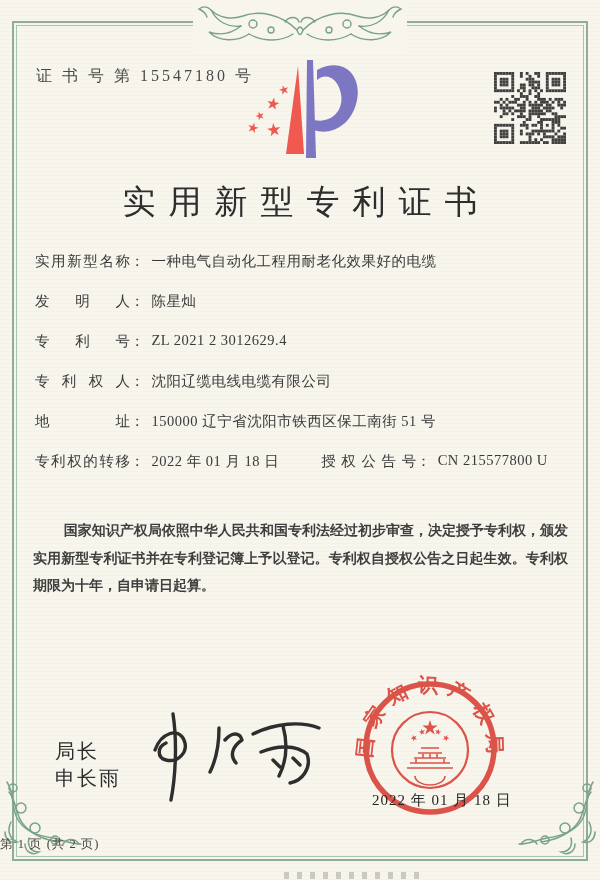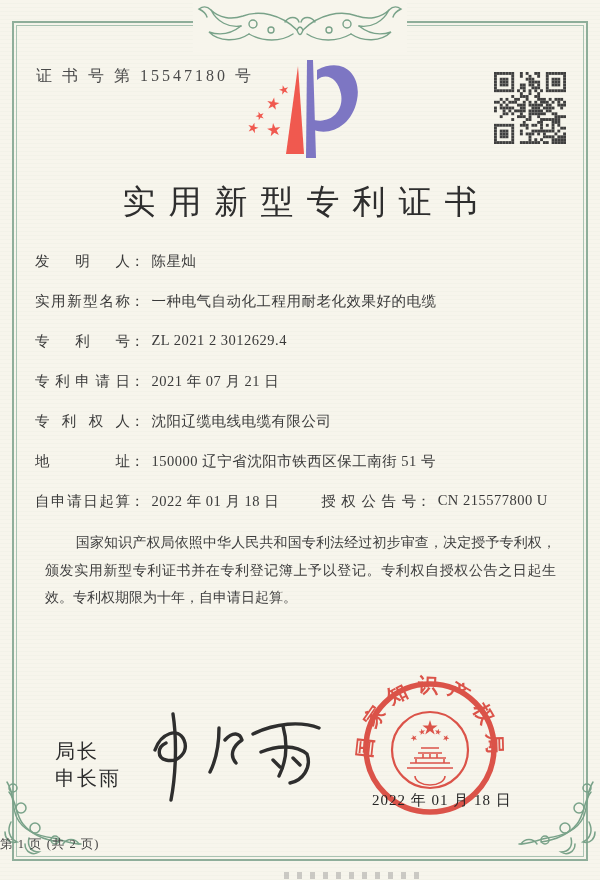--- a/index.html
+++ b/index.html
@@ -20,21 +20,21 @@
   
   .fields{position:absolute;left:35px;top:252px;width:540px;font-size:14.5px;color:#3a3a3a;}
   .frow{margin-bottom:24px;white-space:nowrap;height:16px;}
   .flabel{display:inline-block;width:95px;text-align:justify;text-align-last:justify;vertical-align:top;}
   .colon{display:inline-block;vertical-align:top;}
   .fvalue{display:inline-block;margin-left:7px;letter-spacing:0.5px;vertical-align:top;}
   .fpair2{display:inline-block;margin-left:42px;text-decoration:underline;}
   
   .paras{position:absolute;left:33px;top:517px;width:535px;font-size:14px;color:#3e3e3e;
          line-height:27.5px;text-align:justify;}
-  .paras p{margin:12px;text-indent:2.2em;}
+  .paras p{margin:0;text-indent:2.2em;font-weight:bold;}
   
   .officer{position:absolute;left:55px;top:738px;font-family:"Liberation Sans",sans-serif;
            font-size:20px;color:#2d2d2d;letter-spacing:2px;line-height:27px;}
   .sign{position:absolute;left:125px;top:698px;width:215px;height:110px;}
   
   .seal{position:absolute;left:350px;top:668px;width:160px;height:160px;opacity:0.92;}
   .seal-date{position:absolute;left:372px;top:791px;font-size:15px;color:#262626;letter-spacing:1px;z-index:5;}
   
   .footer{position:absolute;left:0;top:836px;width:600px;text-align:left;font-size:12.5px;color:#444;letter-spacing:1px;}
   .clipped-edge{position:absolute;left:284px;top:872px;width:136px;height:7px;opacity:.4;filter:blur(.4px);
@@ -431,39 +431,36 @@
       <rect x="58.80" y="67.20" width="2.80" height="2.80" fill="#3f3f3f"></rect>
       <rect x="61.60" y="67.20" width="2.80" height="2.80" fill="#3f3f3f"></rect>
       <rect x="64.40" y="67.20" width="2.80" height="2.80" fill="#3f3f3f"></rect>
       <rect x="67.20" y="67.20" width="2.80" height="2.80" fill="#3f3f3f"></rect>
     </svg>
 
   <div class="title">实用新型专利证书</div>
 
   <div class="fields">
     <div class="frow">
+      <span class="flabel">实用新型名称</span><span class="colon">：</span><span class="fvalue">一种电气自动化工程用耐老化效果好的电缆</span>
+    </div>
+    <div class="frow">
       <span class="flabel">发明人</span><span class="colon">：</span><span class="fvalue">陈星灿</span>
     </div>
     <div class="frow">
-      <span class="flabel">实用新型名称</span><span class="colon">：</span><span class="fvalue">一种电气自动化工程用耐老化效果好的电缆</span>
-    </div>
-    <div class="frow">
       <span class="flabel">专利号</span><span class="colon">：</span><span class="fvalue">ZL 2021 2 3012629.4</span>
-    </div>
-    <div class="frow">
-      <span class="flabel">专利申请日</span><span class="colon">：</span><span class="fvalue">2021 年 07 月 21 日</span>
     </div>
     <div class="frow">
       <span class="flabel">专利权人</span><span class="colon">：</span><span class="fvalue">沈阳辽缆电线电缆有限公司</span>
     </div>
     <div class="frow">
       <span class="flabel">地址</span><span class="colon">：</span><span class="fvalue">150000 辽宁省沈阳市铁西区保工南街 51 号</span>
     </div>
     <div class="frow">
-      <span class="flabel">自申请日起算</span><span class="colon">：</span><span class="fvalue">2022 年 01 月 18 日</span><span class="fpair2"><span class="flabel">授权公告号</span><span class="colon">：</span><span class="fvalue">CN 215577800 U</span></span>
+      <span class="flabel">专利权的转移</span><span class="colon">：</span><span class="fvalue">2022 年 01 月 18 日</span><span class="fpair2"><span class="flabel">授权公告号</span><span class="colon">：</span><span class="fvalue">CN 215577800 U</span></span>
     </div>
   </div>
 
   <div class="paras">
     <p>国家知识产权局依照中华人民共和国专利法经过初步审查，决定授予专利权，颁发实用新型专利证书并在专利登记簿上予以登记。专利权自授权公告之日起生效。专利权期限为十年，自申请日起算。</p>
   </div>
 
   <div class="officer">
     <div>局长</div>
     <div>申长雨</div>

